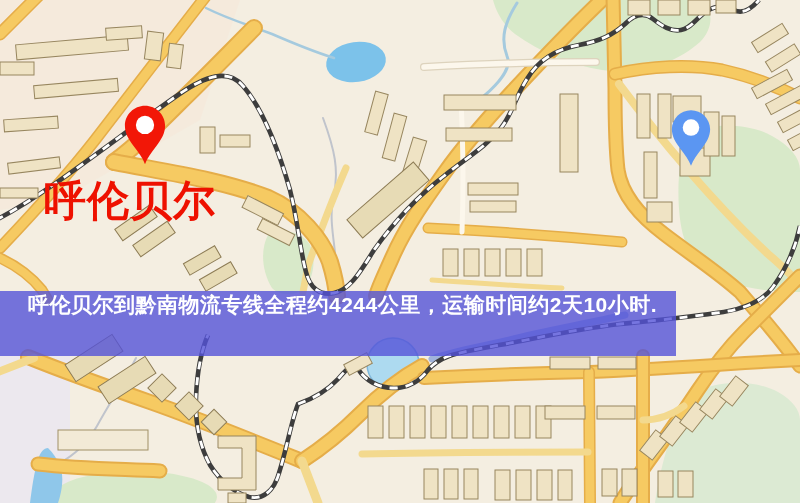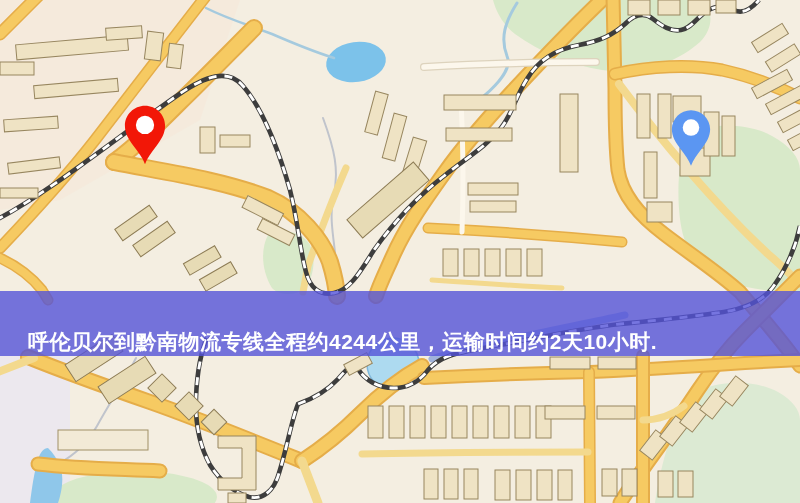--- a/index.html
+++ b/index.html
@@ -27,23 +27,23 @@
   .wc{fill:none;stroke:#ddd3bd;stroke-linecap:round;}
   .w{fill:none;stroke:#fcf7ec;stroke-linecap:round;}
   .rwb{fill:none;stroke:var(--railway-dark,#3d3d3d);stroke-width:4.6;}
   .rww{fill:none;stroke:#ffffff;stroke-width:2.8;stroke-dasharray:8 8;}
   .b{fill:#efe3c4;stroke:#97865f;stroke-width:1;}
   .bh{fill:#e7dbb5;stroke:#8d7c55;stroke-width:1;}
   .bl{fill:#f2ead6;stroke:#a09067;stroke-width:1;}
 
   
   .banner{
-    position:absolute;left:0;top:291px;width:800px;height:65px;
+    position:absolute;left:0;top:291px;width:676px;height:65px;
     background:var(--banner-background,rgba(84,82,216,.8));
-    display:flex;align-items:flex-end;box-sizing:border-box;padding-left:28px;
+    display:flex;align-items:flex-start;box-sizing:border-box;padding-left:28px;
   }
   .banner span{
     color:var(--banner-text,#fff);font-size:21px;font-weight:700;
     letter-spacing:.5px;white-space:nowrap;
   }
 
   
   .pin{position:absolute;display:block;}
   .pin-origin{left:124px;top:102px;width:42px;height:66px;}
   .pin-origin path{fill:var(--origin-pin,#f21707);}
@@ -228,20 +228,21 @@
       <rect class="b" x="686" y="404" width="16" height="26" transform="rotate(38 694 417)"></rect>
       <rect class="b" x="706" y="391" width="16" height="26" transform="rotate(38 714 404)"></rect>
       <rect class="b" x="726" y="378" width="16" height="26" transform="rotate(38 734 391)"></rect>
     </g>
   </svg>
 
   <svg class="pin pin-origin" viewBox="0 0 46 66" aria-hidden="true">
     <path d="M23,1 C10.85,1 1,10.85 1,23 C1,31 5,38 10.5,45 C16,52 20.5,58 23,65 C25.5,58 30,52 35.5,45 C41,38 45,31 45,23 C45,10.85 35.15,1 23,1 Z"></path>
     <circle cx="23" cy="22" r="10"></circle>
   </svg>
+  <div class="place-label origin-label">呼伦贝尔</div>
 
   <svg class="pin pin-dest" viewBox="0 0 46 66" aria-hidden="true">
     <path d="M23,1 C10.85,1 1,10.85 1,23 C1,31 5,38 10.5,45 C16,52 20.5,58 23,65 C25.5,58 30,52 35.5,45 C41,38 45,31 45,23 C45,10.85 35.15,1 23,1 Z"></path>
     <circle cx="23" cy="21" r="9.5"></circle>
   </svg>
 
   <div class="banner">
     <span>呼伦贝尔到黔南物流专线全程约4244公里，运输时间约2天10小时.</span>
   </div>
 

